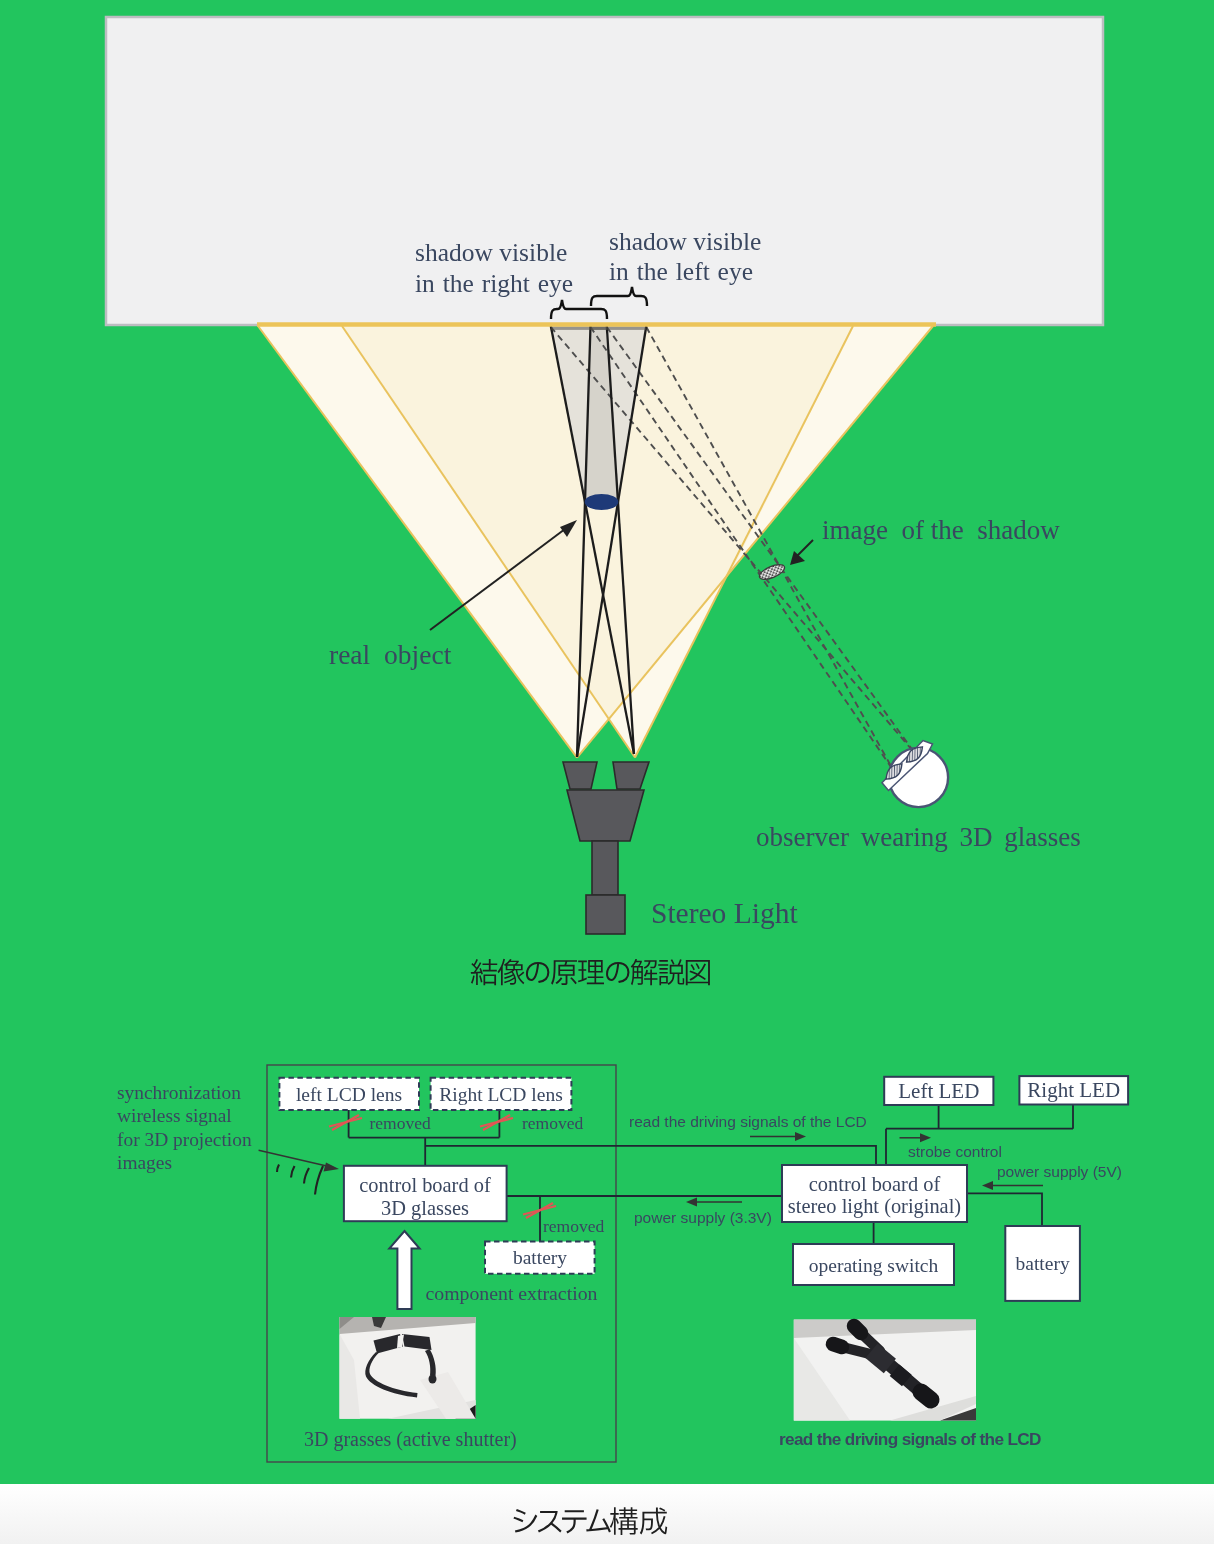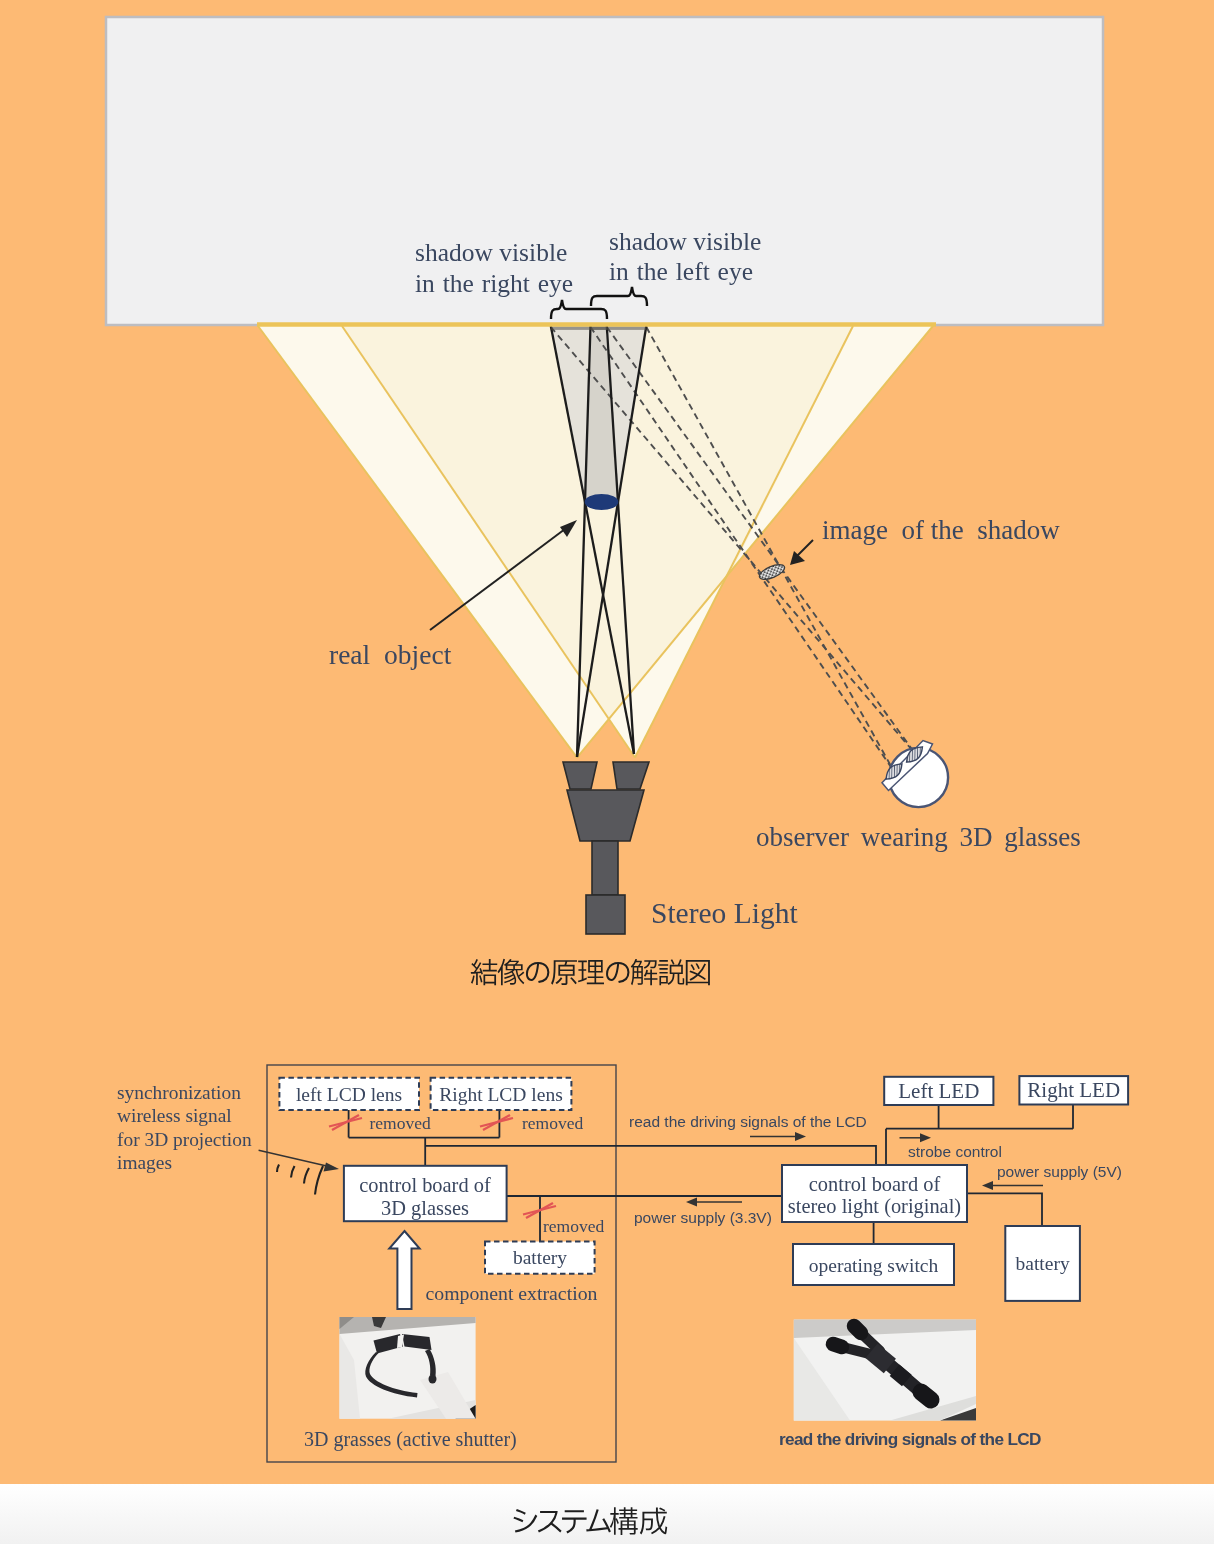--- a/index.html
+++ b/index.html
@@ -1,14 +1,14 @@
 <!DOCTYPE html>
 <html><head><meta charset="utf-8"><style>
 html,body{margin:0;padding:0;background:#fff;}
-#page{position:relative;width:1214px;height:1544px;overflow:hidden;background:#fdba74;}
+#page{position:relative;width:1214px;height:1544px;overflow:hidden;background:#22c55e;}
 svg.main{position:absolute;top:0;left:0;}
 .ser{font-family:"Liberation Serif",serif;fill:#3a4760;}
 .san{font-family:"Liberation Sans",sans-serif;fill:#394760;}
 </style></head><body>
 <div id="page">
 <svg class="main" width="1214" height="1544" viewBox="0 0 1214 1544">
 <defs>
         <linearGradient id="botg" x1="0" y1="0" x2="0" y2="1">
           <stop offset="0" stop-color="#ffffff"></stop>
           <stop offset="1" stop-color="#f1f1f1"></stop>

